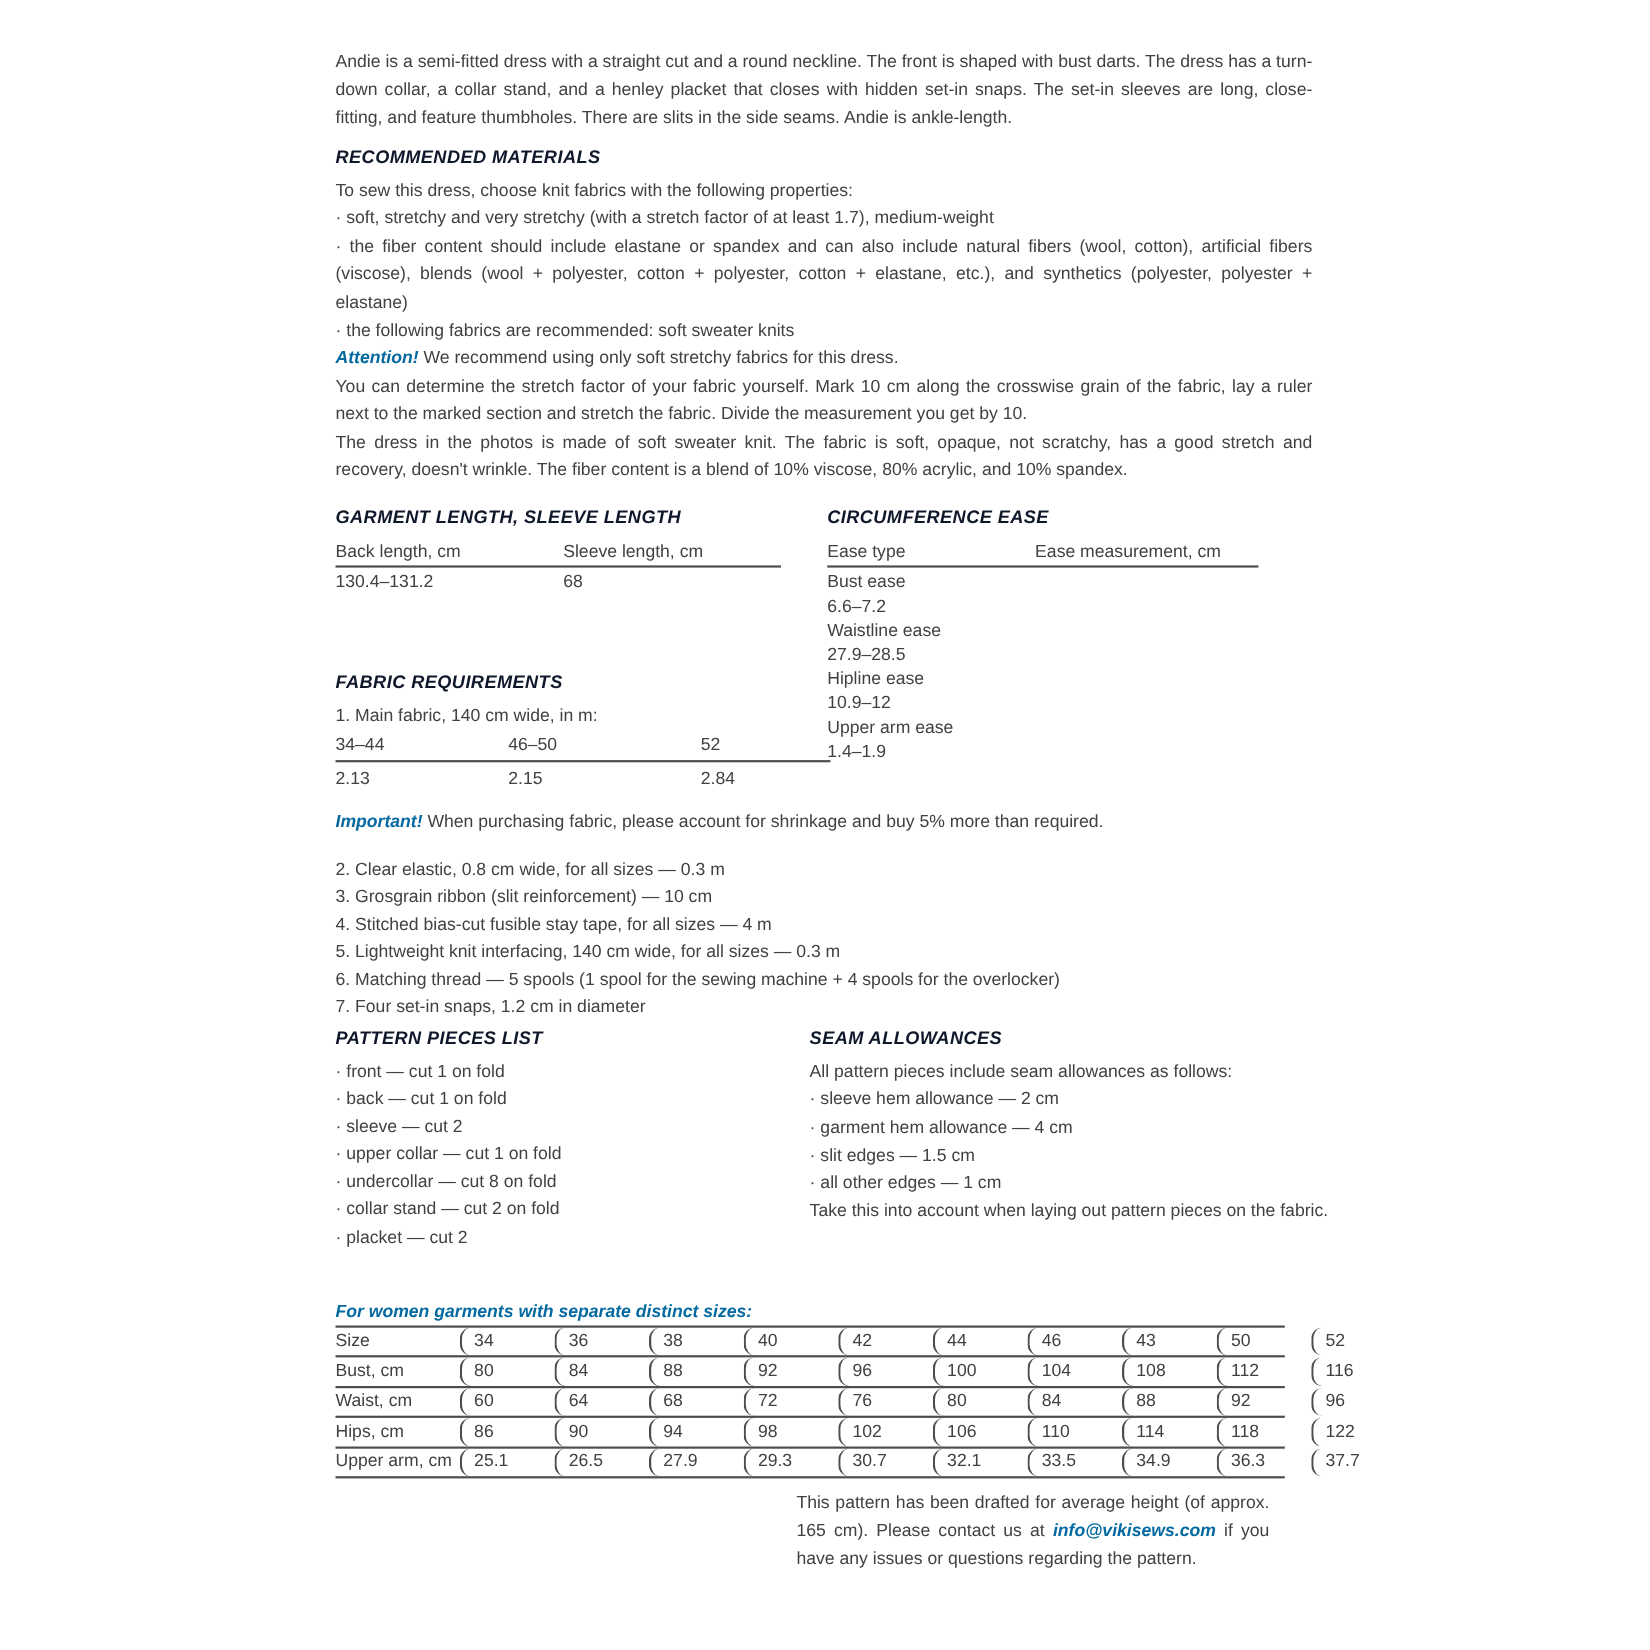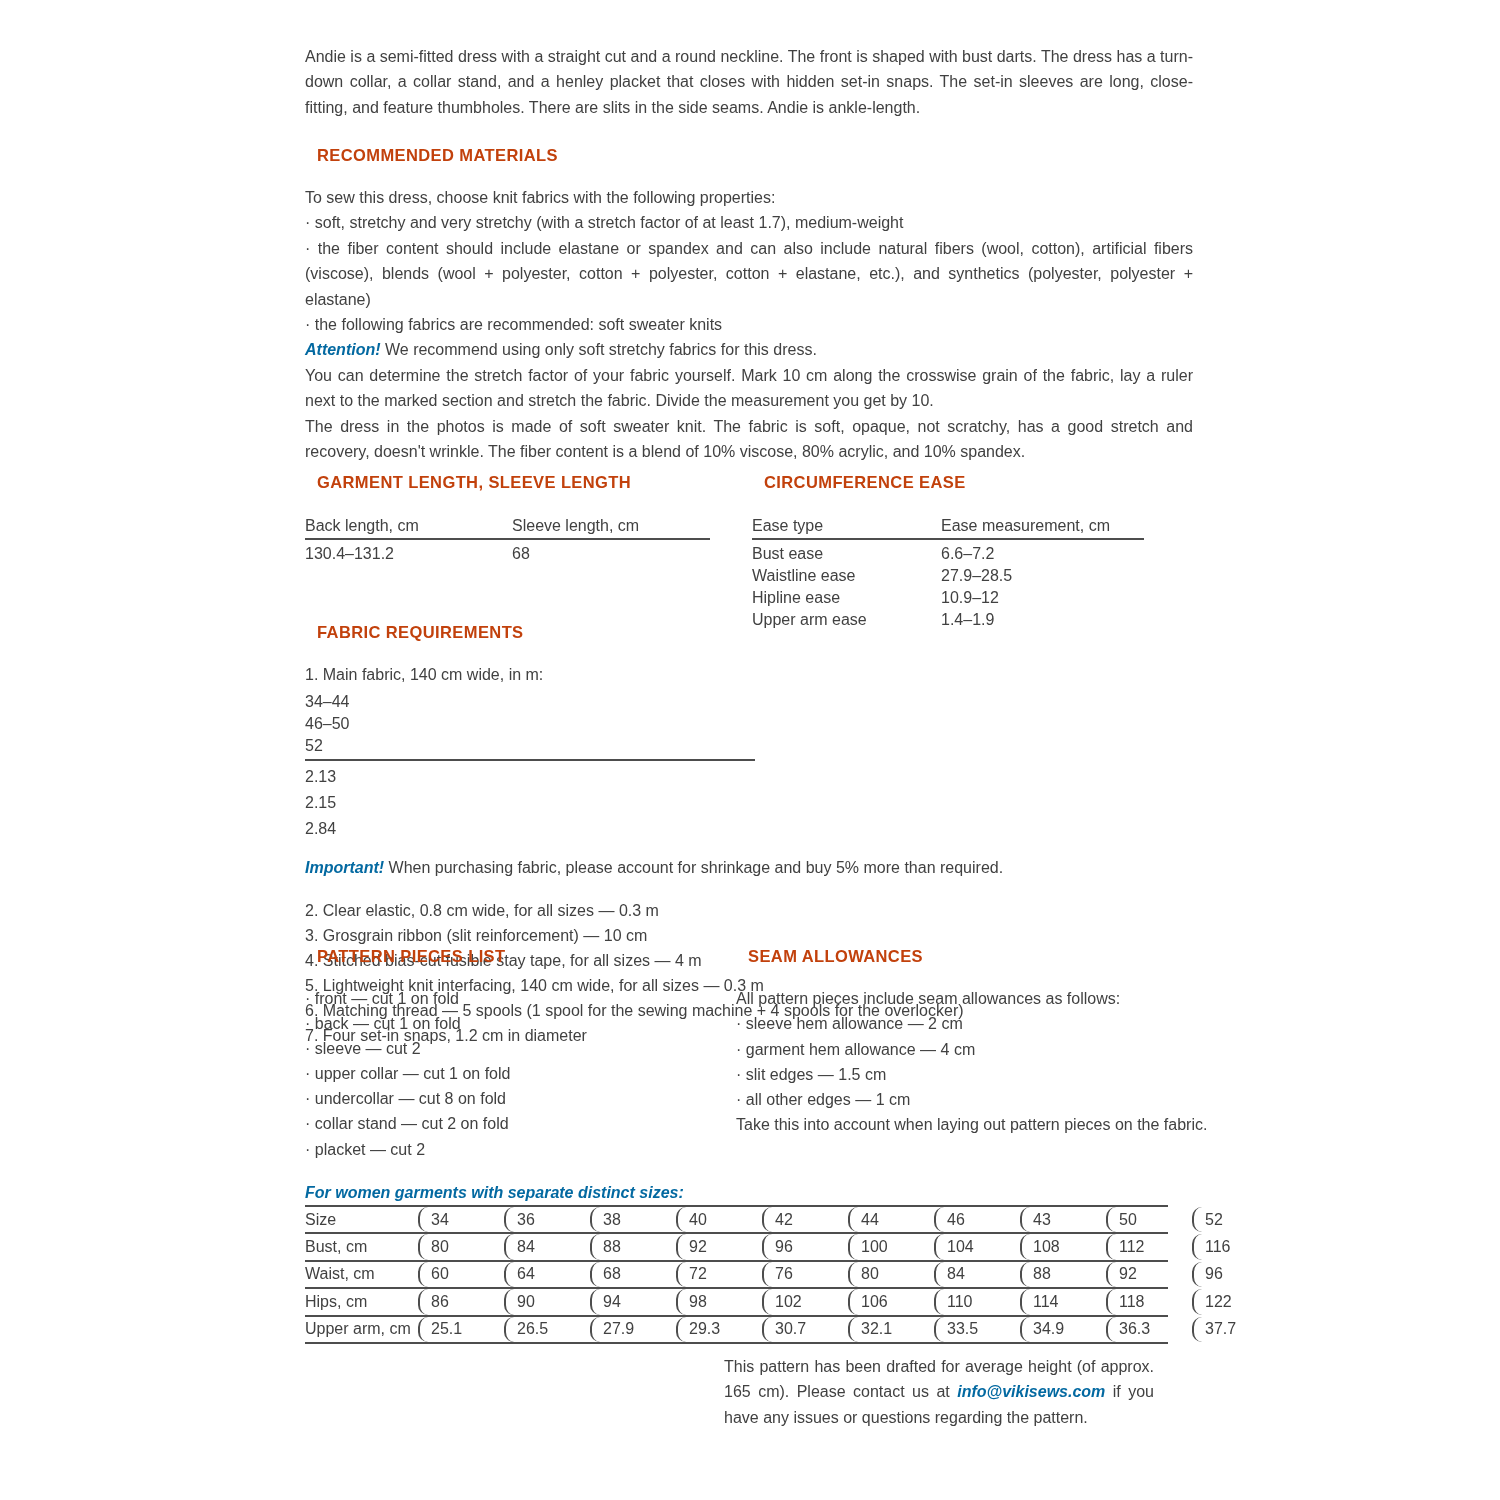--- a/index.html
+++ b/index.html
@@ -4,33 +4,33 @@
 <style>
   html,body{margin:0;padding:0;}
   body{
     width:1500px;height:1500px;background:#ffffff;position:relative;
     font-family:"Liberation Sans", sans-serif;color:#414141;
     -webkit-font-smoothing:antialiased;
   }
   .abs{position:absolute;}
   p{margin:0;font-size:16px;line-height:25.4px;}
   .just{text-align:justify;}
-  h2{margin:12px;font-size:16.5px;line-height:24px;font-weight:bold;color:#c2410c;letter-spacing:0.4px;}
+  h2{margin:0;font-size:16.5px;line-height:24px;font-weight:bold;color:#0f172a;letter-spacing:0.4px;font-style:italic;}
   .bi{font-weight:bold;font-style:italic;color:#0369a1;}
   .gap8{height:8px;}
   .gap6{height:6px;}
 
   
   .mt-head{display:flex;font-size:16px;line-height:24px;border-bottom:2px solid #4d4d4d;padding-bottom:0;}
   .mt-row{display:flex;font-size:16px;line-height:22px;}
   .mt-row + .mt-row{margin-top:0;}
   .gl-c1{width:207px;flex:none;}
   .ce-c1{width:189px;flex:none;}
-  .ce-rows .mt-row{line-height:22px;}
-  .ft-head,.ft-row{display:flex;font-size:16px;flex-direction:column;}
+  .ce-rows .mt-row{line-height:22px;flex-direction:column;}
+  .ft-head,.ft-row{display:flex;font-size:16px;}
   .ft-head{line-height:22px;border-bottom:2px solid #4d4d4d;padding-bottom:2px;}
   .ft-row{line-height:26px;padding-top:3px;}
   .ft-cell:nth-child(1){width:157px;flex:none;}
   .ft-cell:nth-child(2){width:175px;flex:none;}
   .ft-cell:nth-child(3){width:118px;flex:none;}
 
   .list p{line-height:25.1px;}
 
   
   .size-table{border-top:2px solid #4d4d4d;width:863px;}

